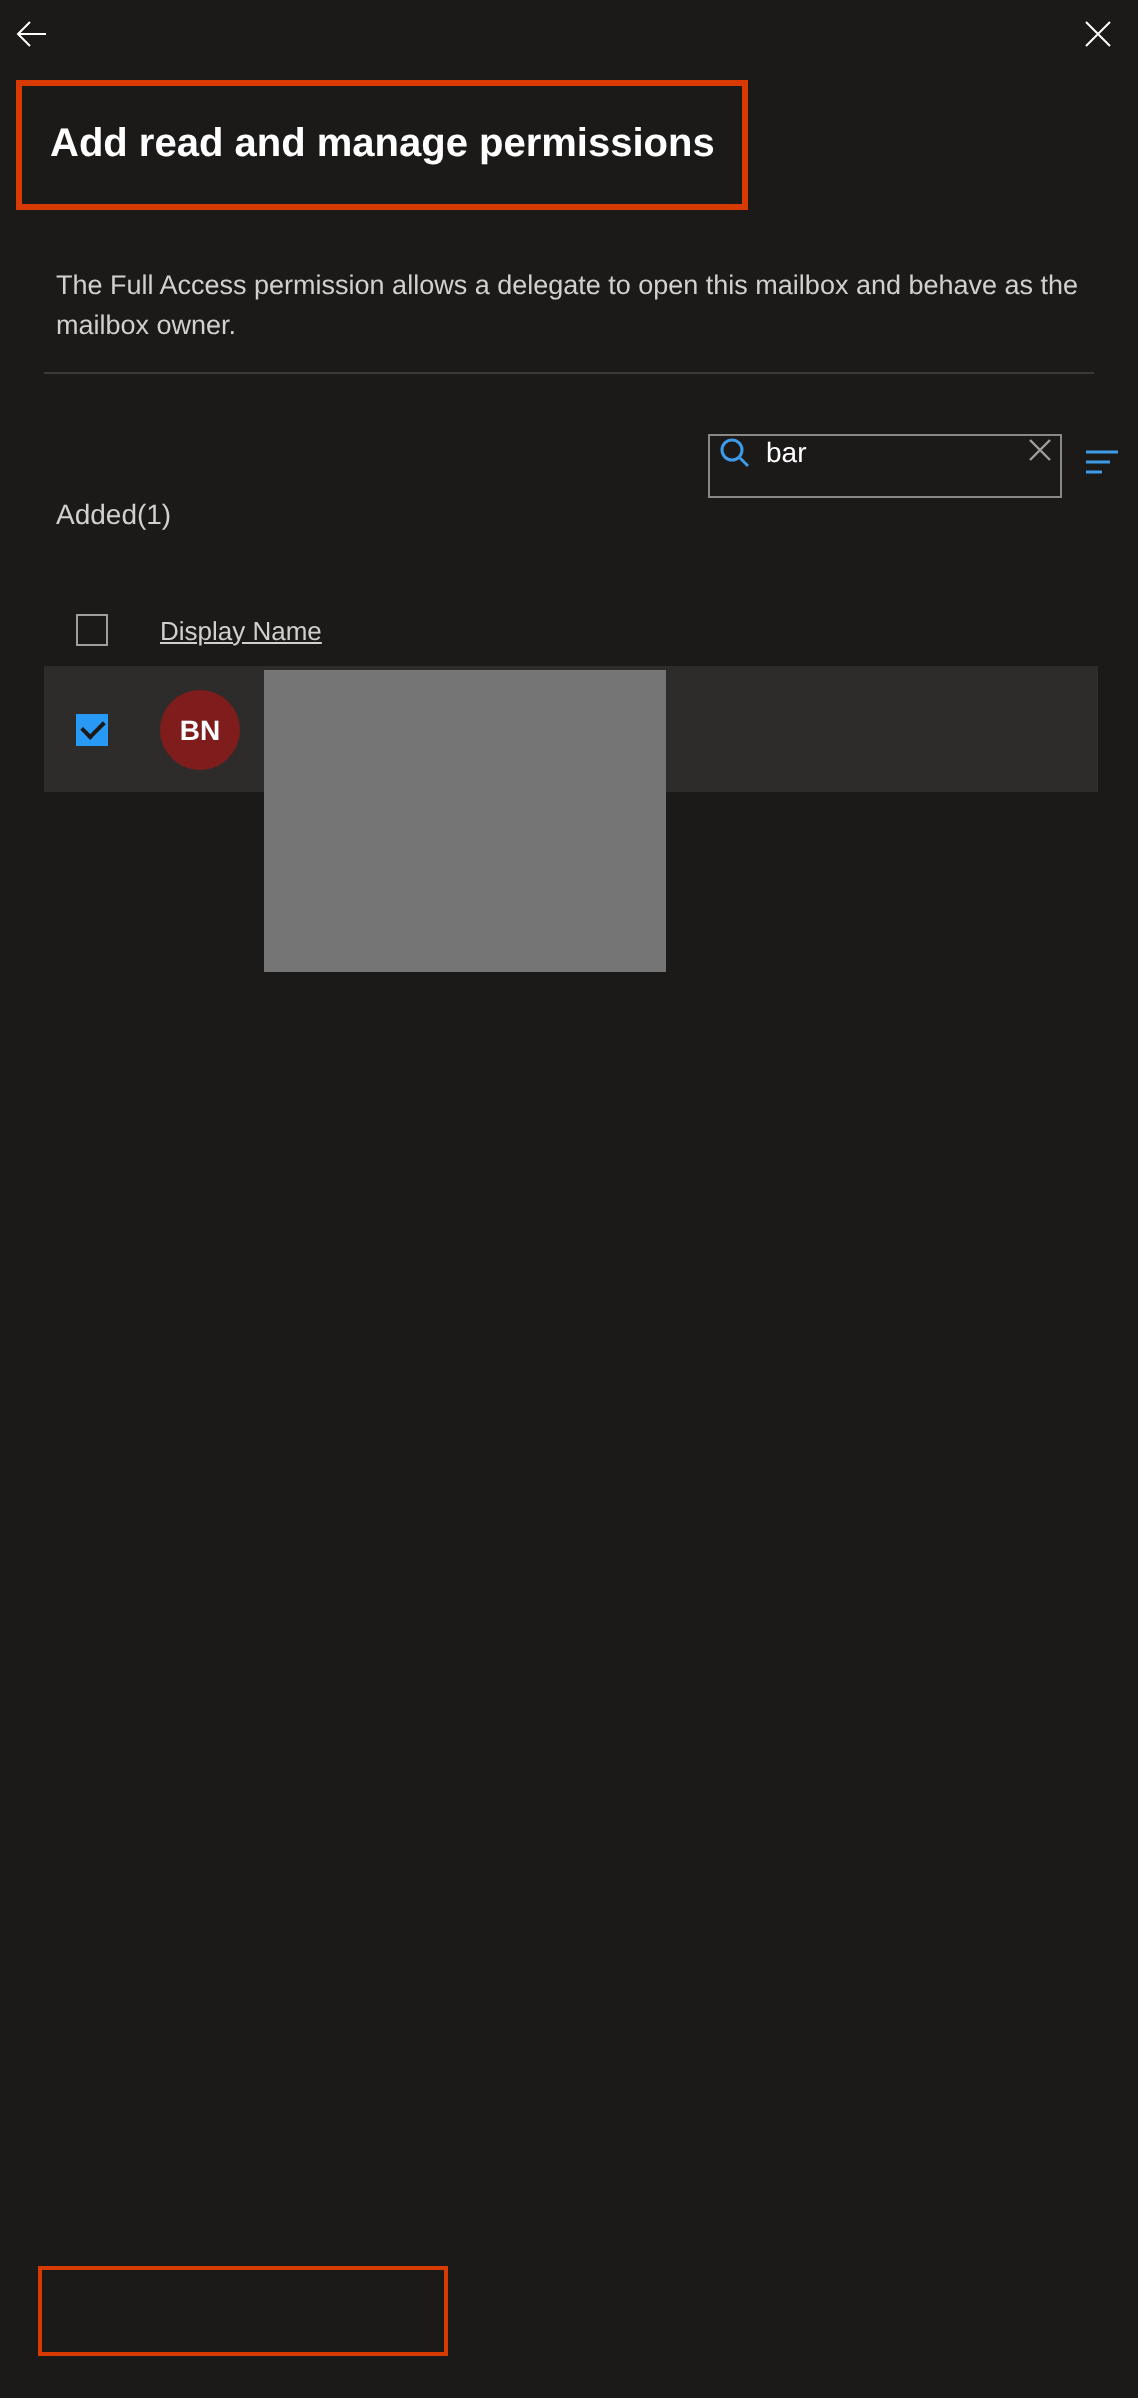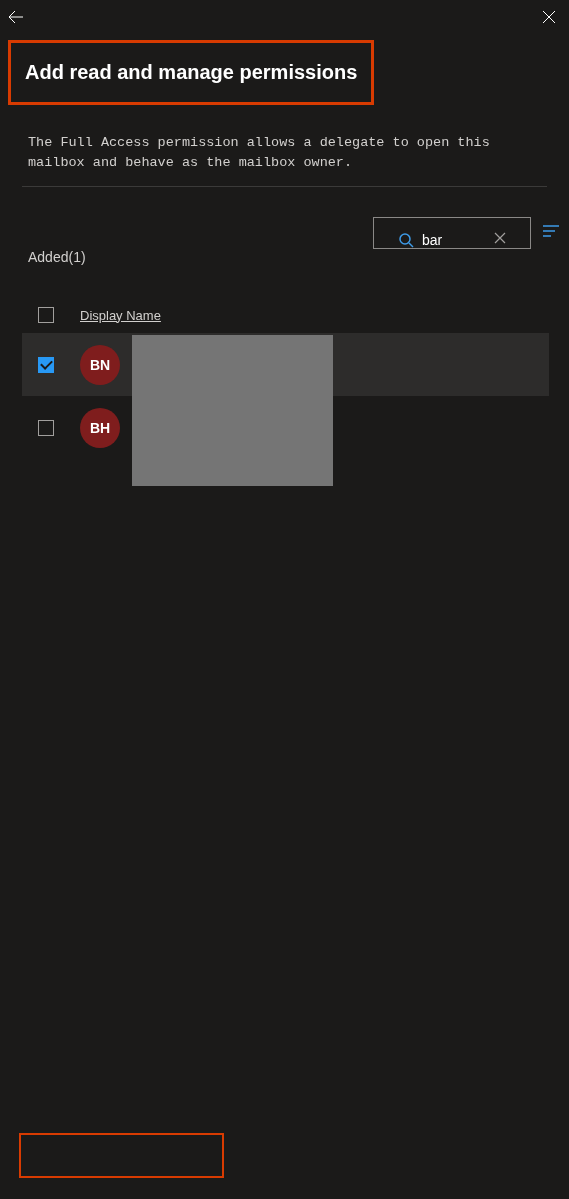--- a/index.html
+++ b/index.html
@@ -43,21 +43,20 @@
     .title-box h1 {
       font-size: 20px;
       font-weight: 600;
       color: #ffffff;
     }
     .desc {
       color: #d2d0ce;
       font-size: 13.5px;
       line-height: 1.45;
       padding: 16px 22px 14px 28px;
-      font-family: Liberation Mono, monospace;
     }
     .divider {
       height: 1px;
       background: #3b3a39;
       margin: 0 22px;
     }
     .toolbar {
       display: flex;
       align-items: center;
       justify-content: space-between;
@@ -69,26 +68,26 @@
       color: #d2d0ce;
       margin-top: 48px;
     }
     .toolbar-right {
       display: flex;
       align-items: center;
       gap: 12px;
     }
     .search-box {
       display: flex;
-      align-items: flex-end;
+      align-items: flex-start;
       border: 1px solid #8a8886;
-      width: 158px;
+      width: 177px;
       height: 32px;
       background: transparent;
-      padding: 0 24px;
+      padding: 0 4px;
     }
     .search-box svg {
       width: 16px;
       height: 16px;
       stroke: #3e9be8;
       fill: none;
       stroke-width: 1.5;
       flex-shrink: 0;
     }
     .search-input {
@@ -251,24 +250,20 @@
   <div class="header-row">
     <div class="cbox"></div>
     <span class="col-header">Display Name</span>
   </div>
 
   <div class="data-row selected">
     <div class="cbox checked"></div>
     <div class="avatar">BN</div>
   </div>
 
-  <div class="data-row">
-    <div class="cbox"></div>
-    <div class="avatar">BH</div>
-  </div>
 
   <div class="gray-block"></div>
 </div>
 
 <div class="bottom-box"></div>
 
 
 
 
 </body></html>

